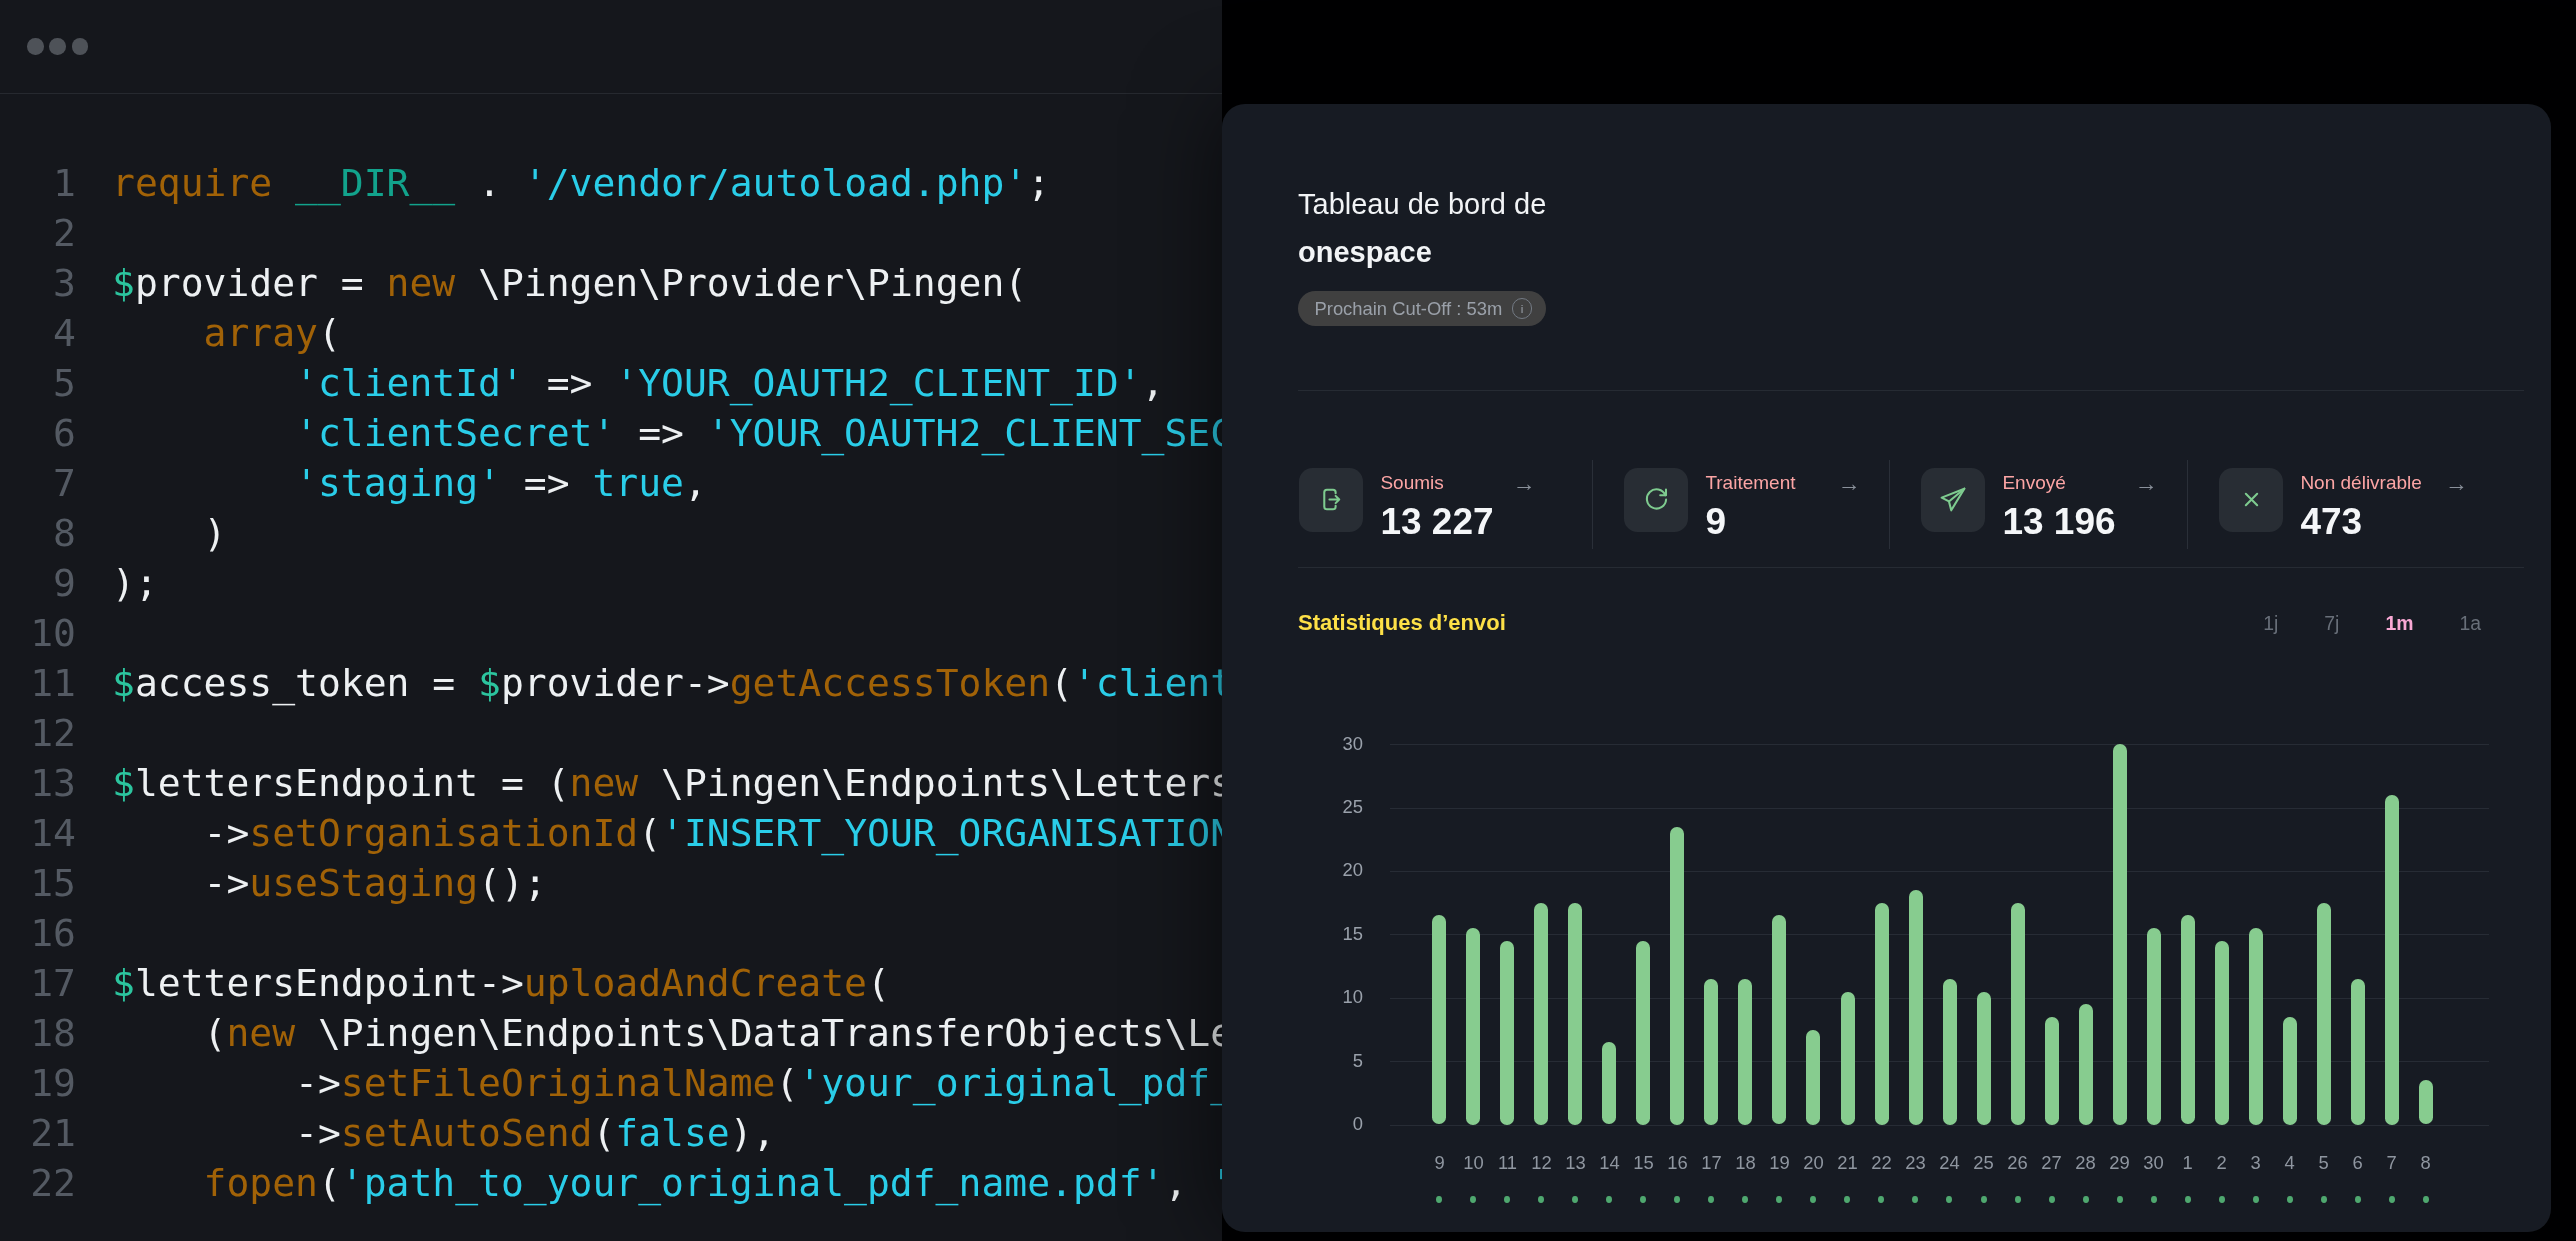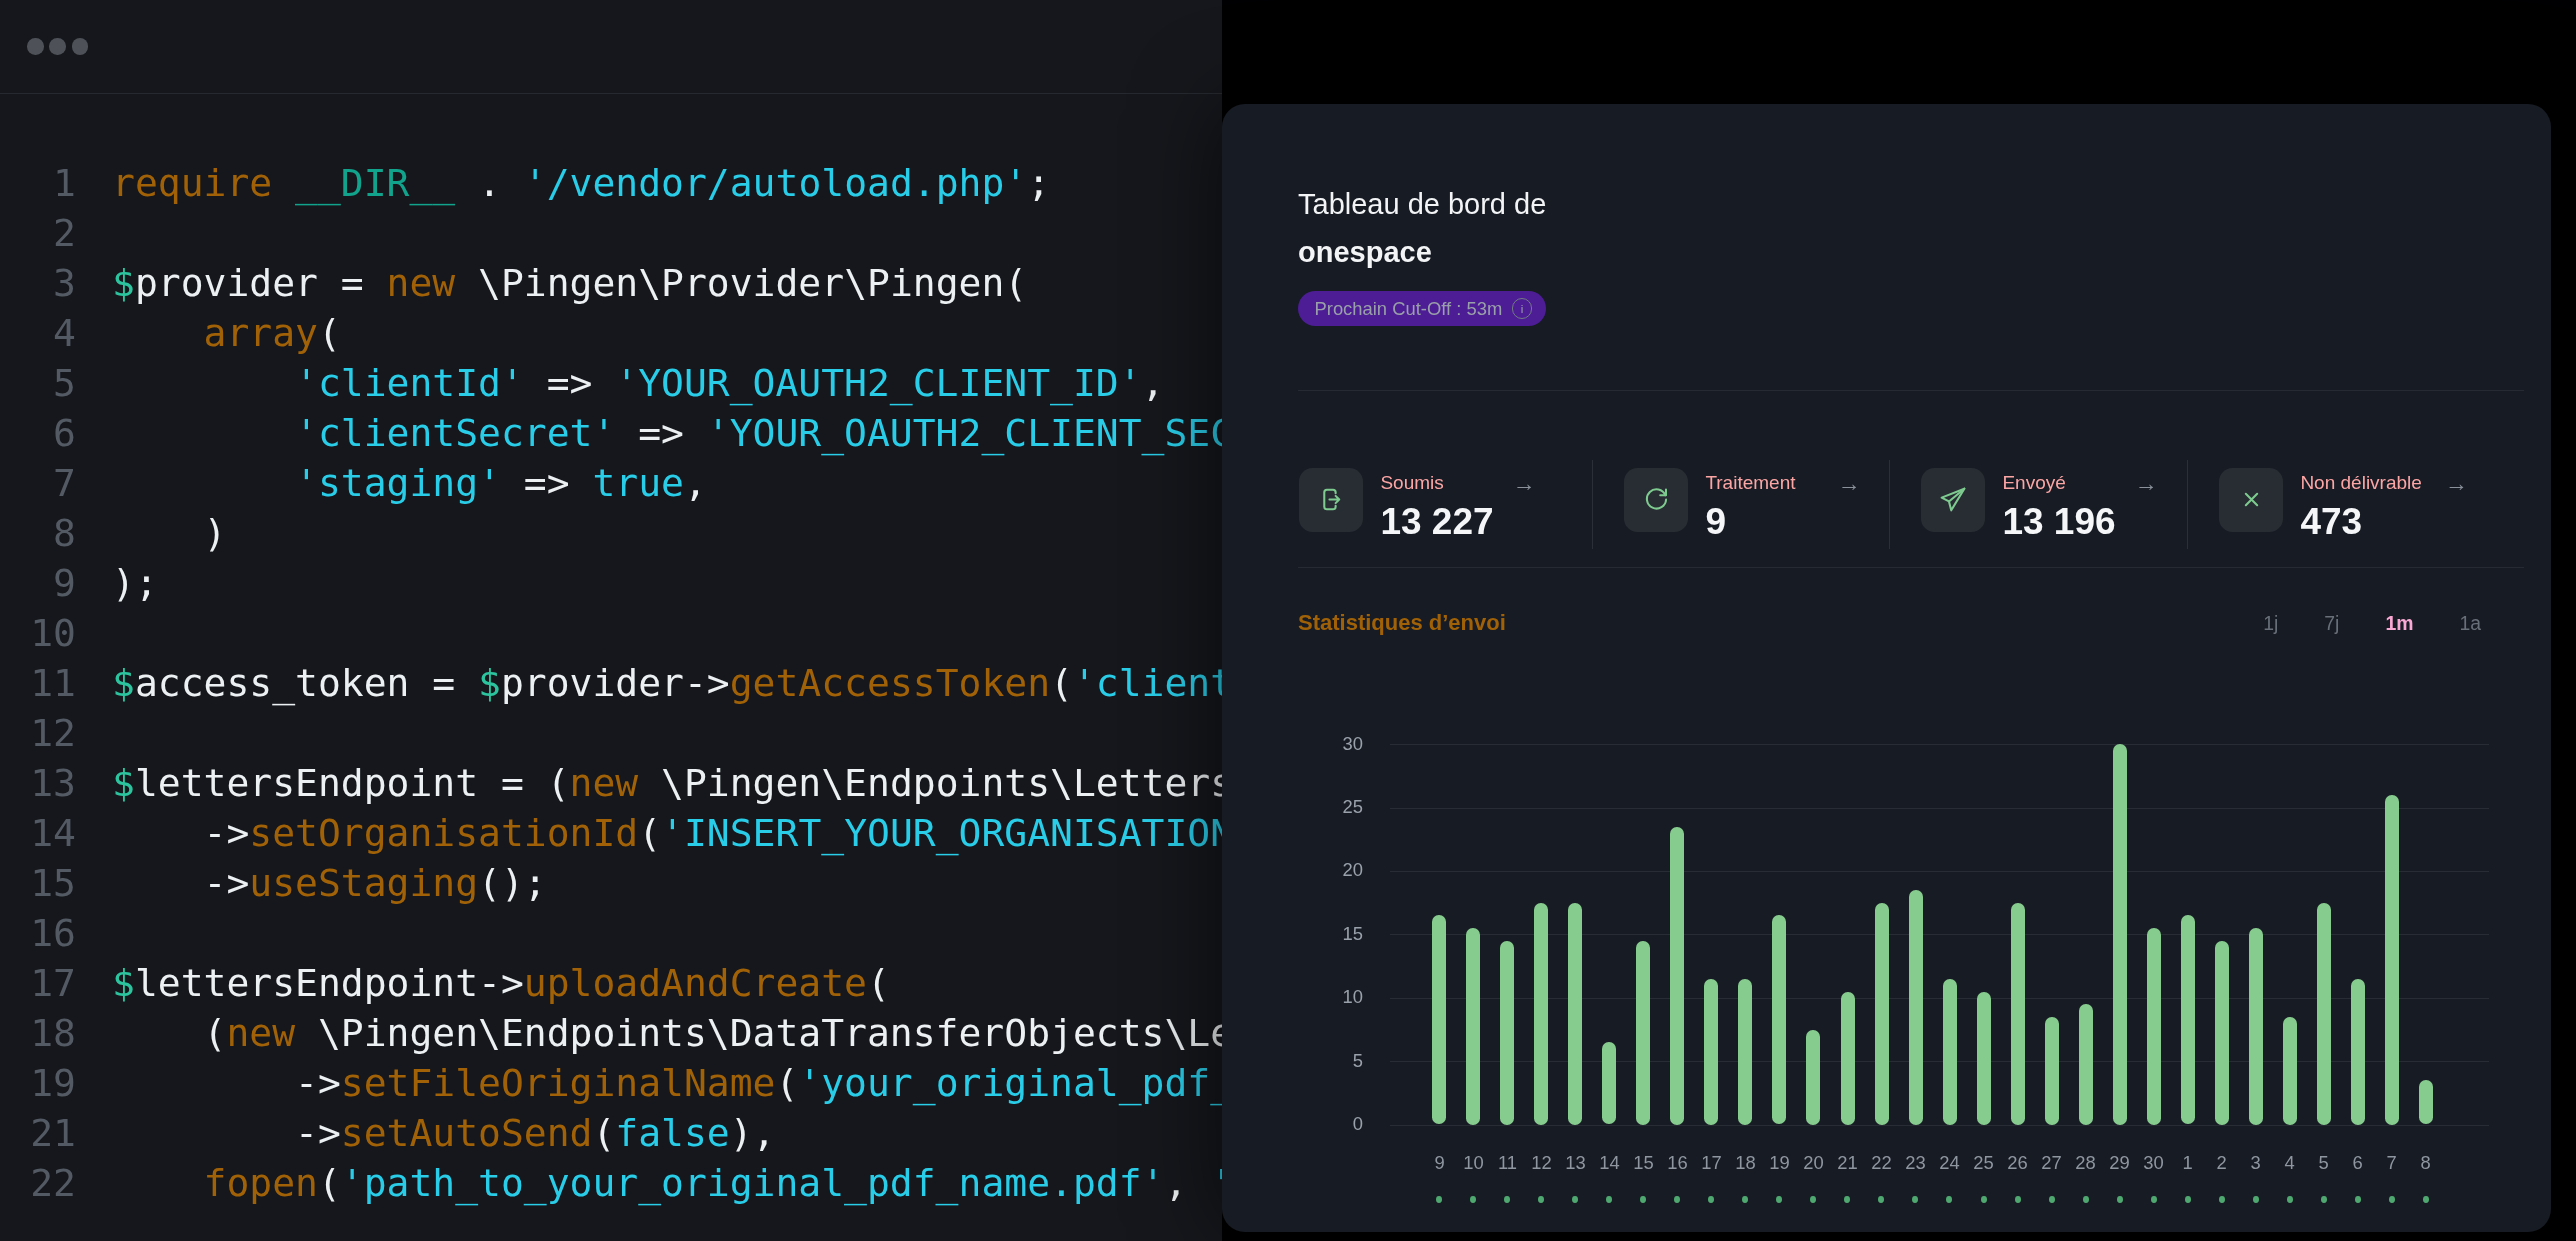--- a/index.html
+++ b/index.html
@@ -18,21 +18,21 @@
   .tk-dim{color:#12a38c;}
   .tk-str{color:#2acde8;}
   .tk-pl{color:#edf0f2;}
   .tk-sig{color:#2cc49e;}
 
   
   .panel{position:absolute;left:1222px;top:104px;width:1329px;height:1128px;border-radius:23px;
          background:#171b23;overflow:hidden;box-shadow:0 0 87px rgba(0,0,0,.6);}
   .ptitle{position:absolute;left:76px;top:81px;font-size:29px;color:#f2f4f6;line-height:39px;}
   .ptitle .line2{font-weight:700;margin-top:8.7px;}
-  .badge{position:absolute;left:76px;top:187px;height:35px;background:#4c1d95;border-radius:17.4px;
+  .badge{position:absolute;left:76px;top:187px;height:35px;background:#404040;border-radius:17.4px;
          display:inline-flex;align-items:center;gap:9.7px;padding:0 13.6px 0 16.5px;
          font-size:18.4px;color:#9aa0a9;}
   .info{width:18.4px;height:18.4px;border:1.5px solid #737a84;border-radius:50%;display:flex;
         align-items:center;justify-content:center;font-size:11.6px;color:#9aa0a9;}
   .hdiv{position:absolute;left:76px;right:27px;height:1px;background:#262b33;}
   .d1{top:286px;} .d2{top:463px;}
 
   .stats{position:absolute;left:77px;right:54px;top:356px;height:89px;display:grid;
          grid-template-columns:293px 297px 298px 1fr;}
   .scol{display:flex;gap:17.4px;}
@@ -42,21 +42,21 @@
   .tile svg{width:33px;height:33px;fill:none;stroke:#7ecb8f;stroke-width:2;
             stroke-linecap:round;stroke-linejoin:round;}
   .smain{display:flex;flex-direction:column;}
   .srow{display:flex;justify-content:space-between;align-items:center;min-width:155px;margin-top:9.7px;}
   .slabel{font-size:19px;color:#fca5a5;white-space:nowrap;}
   .sarrow{font-size:23px;color:#8a919b;margin-left:23px;}
   .sval{font-size:37px;font-weight:700;color:#f4f6f8;margin-top:3.9px;}
 
   .secrow{position:absolute;left:76px;right:70px;top:506px;display:flex;
           justify-content:space-between;align-items:baseline;}
-  .sectitle{font-size:22px;font-weight:700;color:#a16207;}
+  .sectitle{font-size:22px;font-weight:700;color:#fde047;}
   .ranges{display:flex;gap:46px;}
   .range{font-size:19.4px;color:#686f79;cursor:pointer;}
   .range.active{color:#f9a8d4;font-weight:700;}
 
   
   .chart{position:absolute;inset:0;}
   .grid{position:absolute;left:168px;right:62px;height:1px;background:#272c35;}
   .ylab{position:absolute;left:77px;width:64px;text-align:right;font-size:18.4px;color:#9aa1ab;}
   .bar{position:absolute;width:13.6px;border-radius:6.8px;background:#87cc8f;}
   .xlab{position:absolute;width:39px;text-align:center;font-size:18.4px;color:#8f96a0;top:1048px;}

